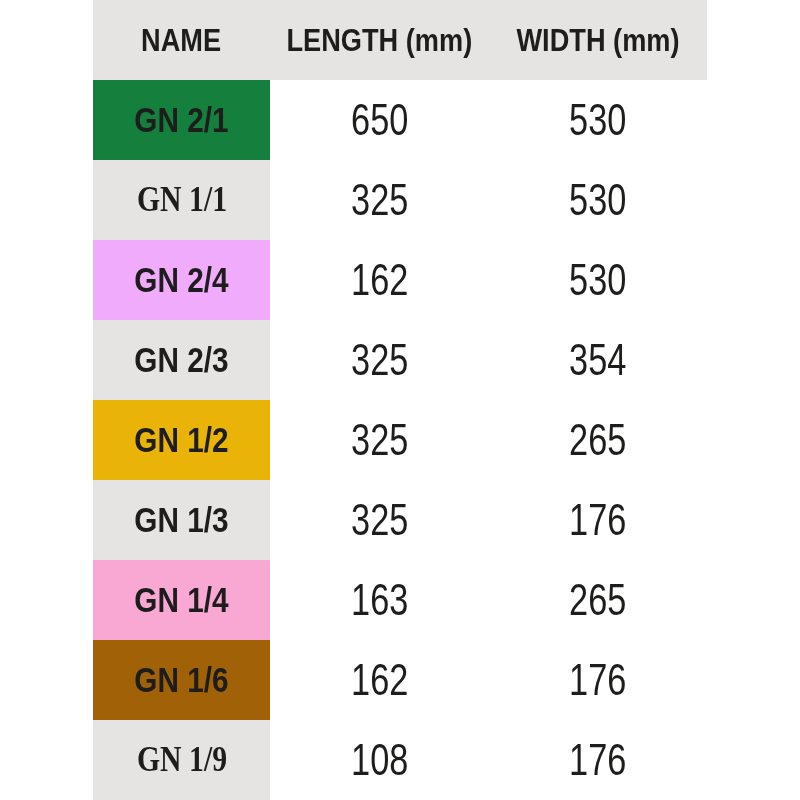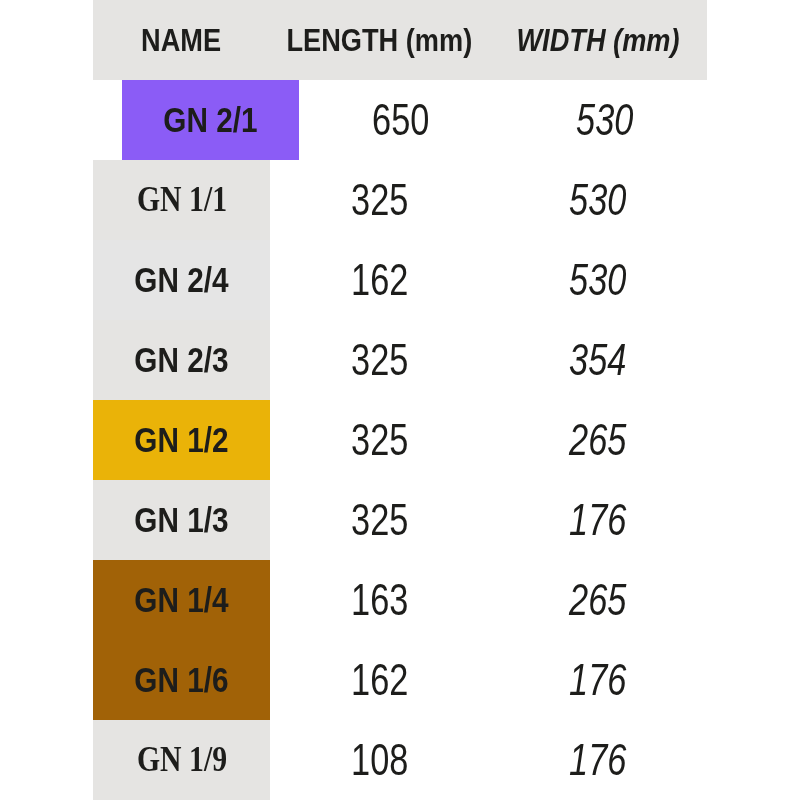--- a/index.html
+++ b/index.html
@@ -33,21 +33,21 @@
     align-items: stretch;
   }
   .cell {
     display: flex;
     align-items: center;
     justify-content: center;
     overflow: visible;
   }
   .col-name   { width: 177px; flex: 0 0 177px; }
   .col-length { flex: 1 1 0; }
-  .col-width  { flex: 1 1 0; font-style: italic; }
+  .col-width  { flex: 1 1 0; }
   .row .col-name { background: #e5e4e2; }
   .header-text {
     display: inline-block;
     font-size: 32px;
     font-weight: 700;
     color: #1d1d1b;
     letter-spacing: 0px;
     transform: scaleX(0.85);
     white-space: nowrap;
   }
@@ -81,21 +81,21 @@
       <div class="cell col-length">
         <span class="header-text">LENGTH (mm)</span>
       </div>
       <div class="cell col-width">
         <span class="header-text">WIDTH (mm)</span>
       </div>
     </div>
 
     <div>
         <div class="row">
-          <div class="cell col-name" style="background: #8b5cf6; margin-left: 29px;">
+          <div class="cell col-name" style="background: #15803d;">
             <span class="name-text">GN 2/1</span>
           </div>
           <div class="cell col-length">
             <span class="num-text">650</span>
           </div>
           <div class="cell col-width">
             <span class="num-text">530</span>
           </div>
         </div>
         <div class="row">
@@ -103,21 +103,21 @@
             <span class="name-text">GN 1/1</span>
           </div>
           <div class="cell col-length">
             <span class="num-text">325</span>
           </div>
           <div class="cell col-width">
             <span class="num-text">530</span>
           </div>
         </div>
         <div class="row">
-          <div class="cell col-name" style="background: #e5e5e5;">
+          <div class="cell col-name" style="background: #f0abfc;">
             <span class="name-text">GN 2/4</span>
           </div>
           <div class="cell col-length">
             <span class="num-text">162</span>
           </div>
           <div class="cell col-width">
             <span class="num-text">530</span>
           </div>
         </div>
         <div class="row">
@@ -147,21 +147,21 @@
             <span class="name-text">GN 1/3</span>
           </div>
           <div class="cell col-length">
             <span class="num-text">325</span>
           </div>
           <div class="cell col-width">
             <span class="num-text">176</span>
           </div>
         </div>
         <div class="row">
-          <div class="cell col-name" style="background: #a16207;">
+          <div class="cell col-name" style="background: #f9a8d4;">
             <span class="name-text">GN 1/4</span>
           </div>
           <div class="cell col-length">
             <span class="num-text">163</span>
           </div>
           <div class="cell col-width">
             <span class="num-text">265</span>
           </div>
         </div>
         <div class="row">

